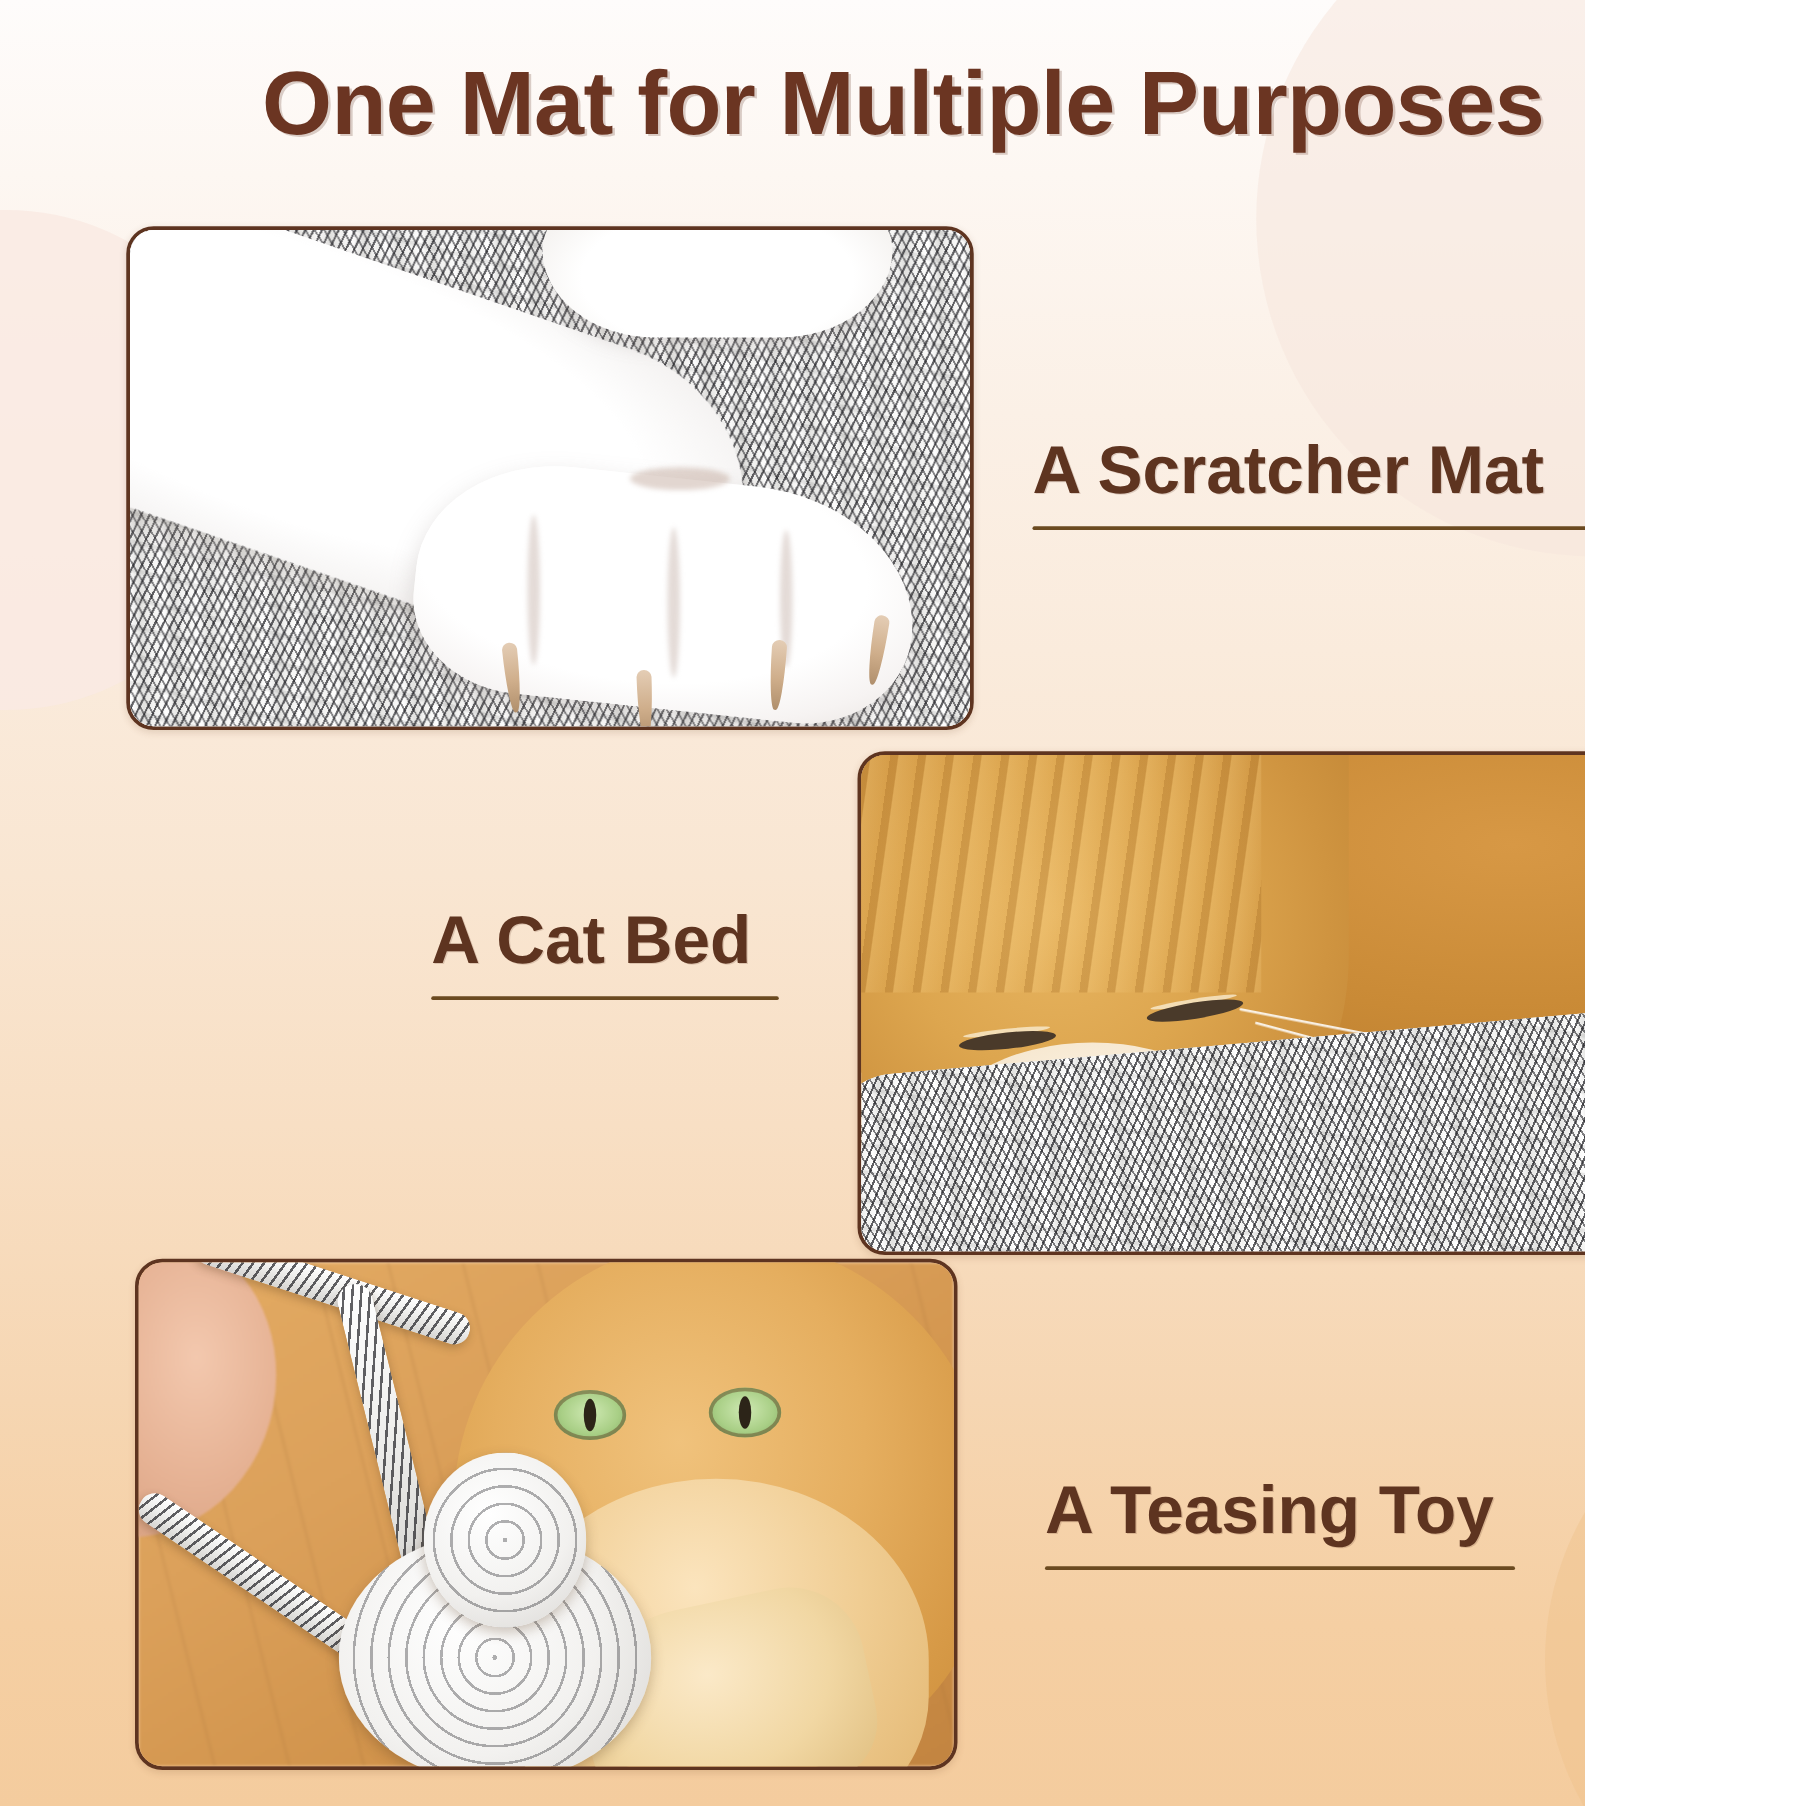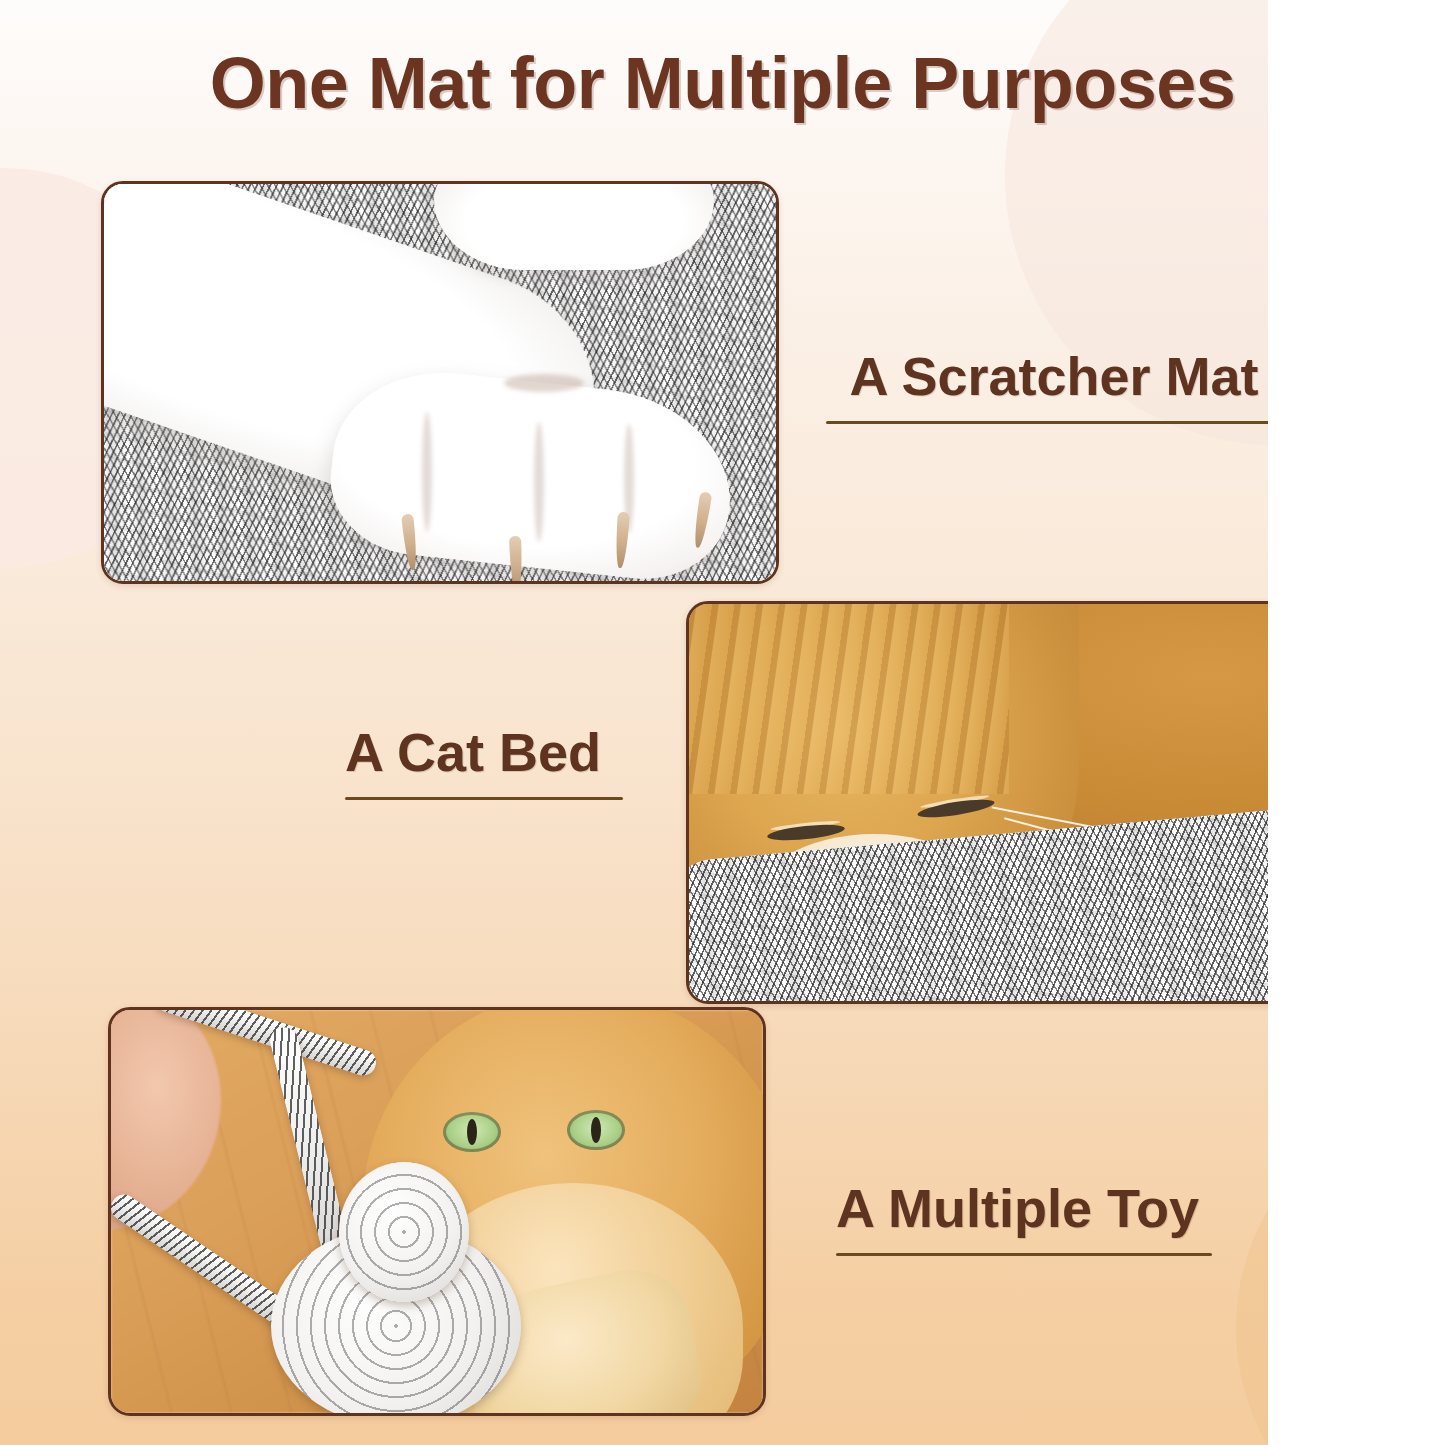--- a/index.html
+++ b/index.html
@@ -356,21 +356,21 @@
     line-height: 1.05;
     text-shadow: 1px 1px 0 rgba(90,45,28,.18);
   }
   .label-rule {
     margin-top: 16px;
     height: 3px;
     background: #6B4A20;
     border-radius: 2px;
   }
 
-  #label-scratcher { left: 826px;  top: 348px; text-align: center; }
+  #label-scratcher { left: 826px;  top: 348px; }
   #label-scratcher .label-rule { width: 456px; }
 
   #label-bed { left: 345px; top: 724px; }
   #label-bed .label-rule { width: 278px; }
 
   #label-toy { left: 836px; top: 1180px; }
   #label-toy .label-rule { width: 376px; }
 </style>
 </head>
 <body>
@@ -458,17 +458,17 @@
     <div class="label-text">A Scratcher Mat</div>
     <div class="label-rule"></div>
   </div>
 
   <div class="label-block" id="label-bed">
     <div class="label-text">A Cat Bed</div>
     <div class="label-rule"></div>
   </div>
 
   <div class="label-block" id="label-toy">
-    <div class="label-text">A Multiple Toy</div>
+    <div class="label-text">A Teasing Toy</div>
     <div class="label-rule"></div>
   </div>
 
 </div>
 
 </body></html>

